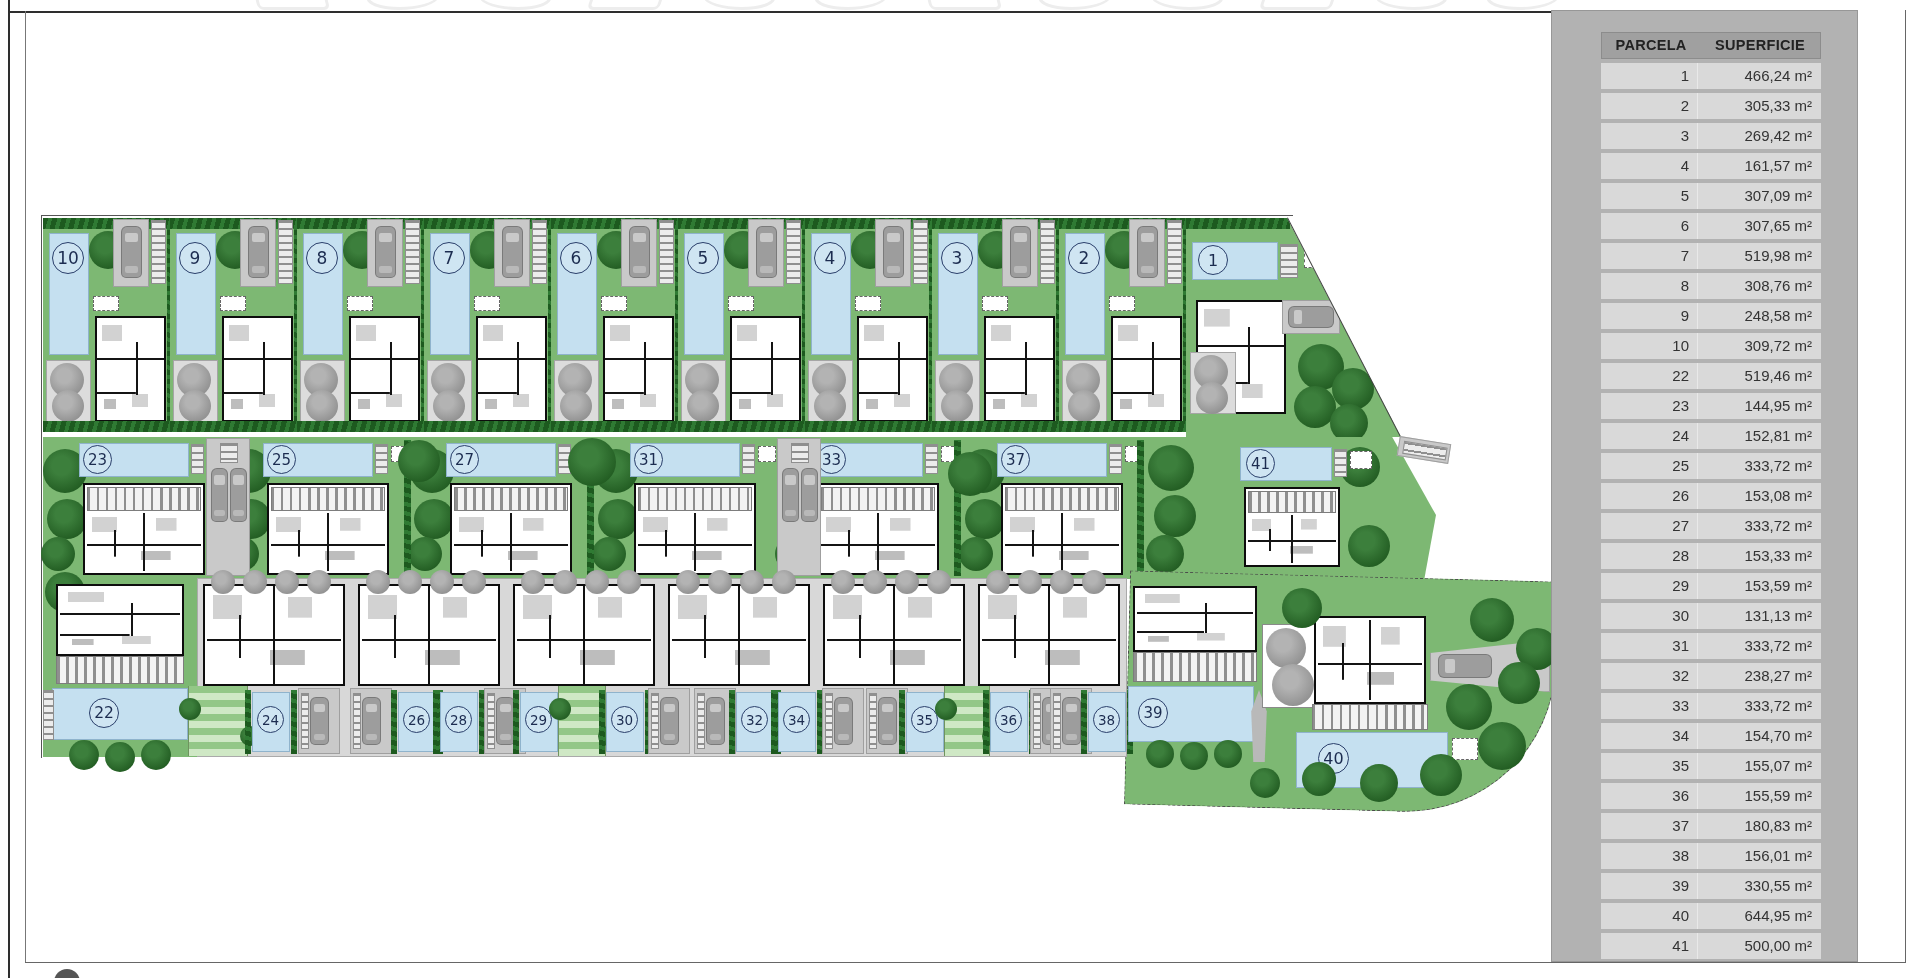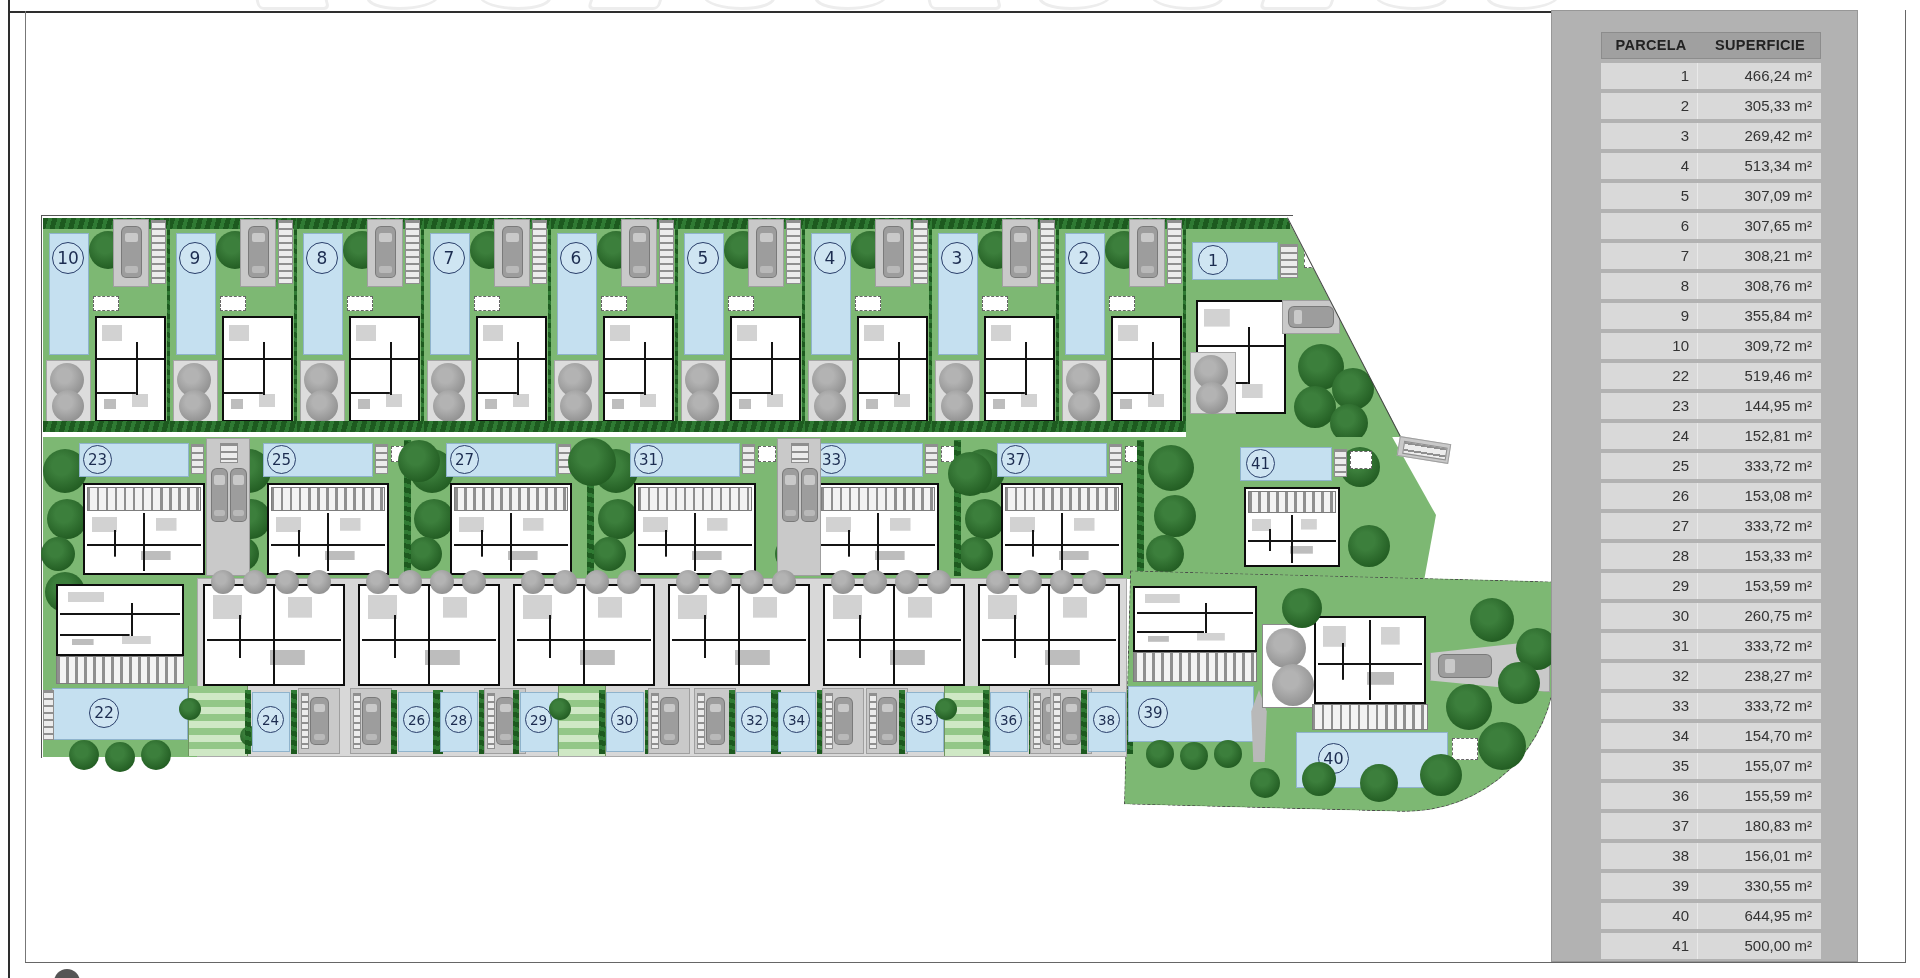--- a/index.html
+++ b/index.html
@@ -562,41 +562,41 @@
           <div class="lt-row">
             <div class="lt-c1">2</div>
             <div class="lt-c2">305,33 m²</div>
           </div>
           <div class="lt-row">
             <div class="lt-c1">3</div>
             <div class="lt-c2">269,42 m²</div>
           </div>
           <div class="lt-row">
             <div class="lt-c1">4</div>
-            <div class="lt-c2">513,34 m²</div>
+            <div class="lt-c2">161,57 m²</div>
           </div>
           <div class="lt-row">
             <div class="lt-c1">5</div>
             <div class="lt-c2">307,09 m²</div>
           </div>
           <div class="lt-row">
             <div class="lt-c1">6</div>
             <div class="lt-c2">307,65 m²</div>
           </div>
           <div class="lt-row">
             <div class="lt-c1">7</div>
-            <div class="lt-c2">308,21 m²</div>
+            <div class="lt-c2">519,98 m²</div>
           </div>
           <div class="lt-row">
             <div class="lt-c1">8</div>
             <div class="lt-c2">308,76 m²</div>
           </div>
           <div class="lt-row">
             <div class="lt-c1">9</div>
-            <div class="lt-c2">355,84 m²</div>
+            <div class="lt-c2">248,58 m²</div>
           </div>
           <div class="lt-row">
             <div class="lt-c1">10</div>
             <div class="lt-c2">309,72 m²</div>
           </div>
           <div class="lt-row">
             <div class="lt-c1">22</div>
             <div class="lt-c2">519,46 m²</div>
           </div>
           <div class="lt-row">
@@ -622,21 +622,21 @@
           <div class="lt-row">
             <div class="lt-c1">28</div>
             <div class="lt-c2">153,33 m²</div>
           </div>
           <div class="lt-row">
             <div class="lt-c1">29</div>
             <div class="lt-c2">153,59 m²</div>
           </div>
           <div class="lt-row">
             <div class="lt-c1">30</div>
-            <div class="lt-c2">260,75 m²</div>
+            <div class="lt-c2">131,13 m²</div>
           </div>
           <div class="lt-row">
             <div class="lt-c1">31</div>
             <div class="lt-c2">333,72 m²</div>
           </div>
           <div class="lt-row">
             <div class="lt-c1">32</div>
             <div class="lt-c2">238,27 m²</div>
           </div>
           <div class="lt-row">

